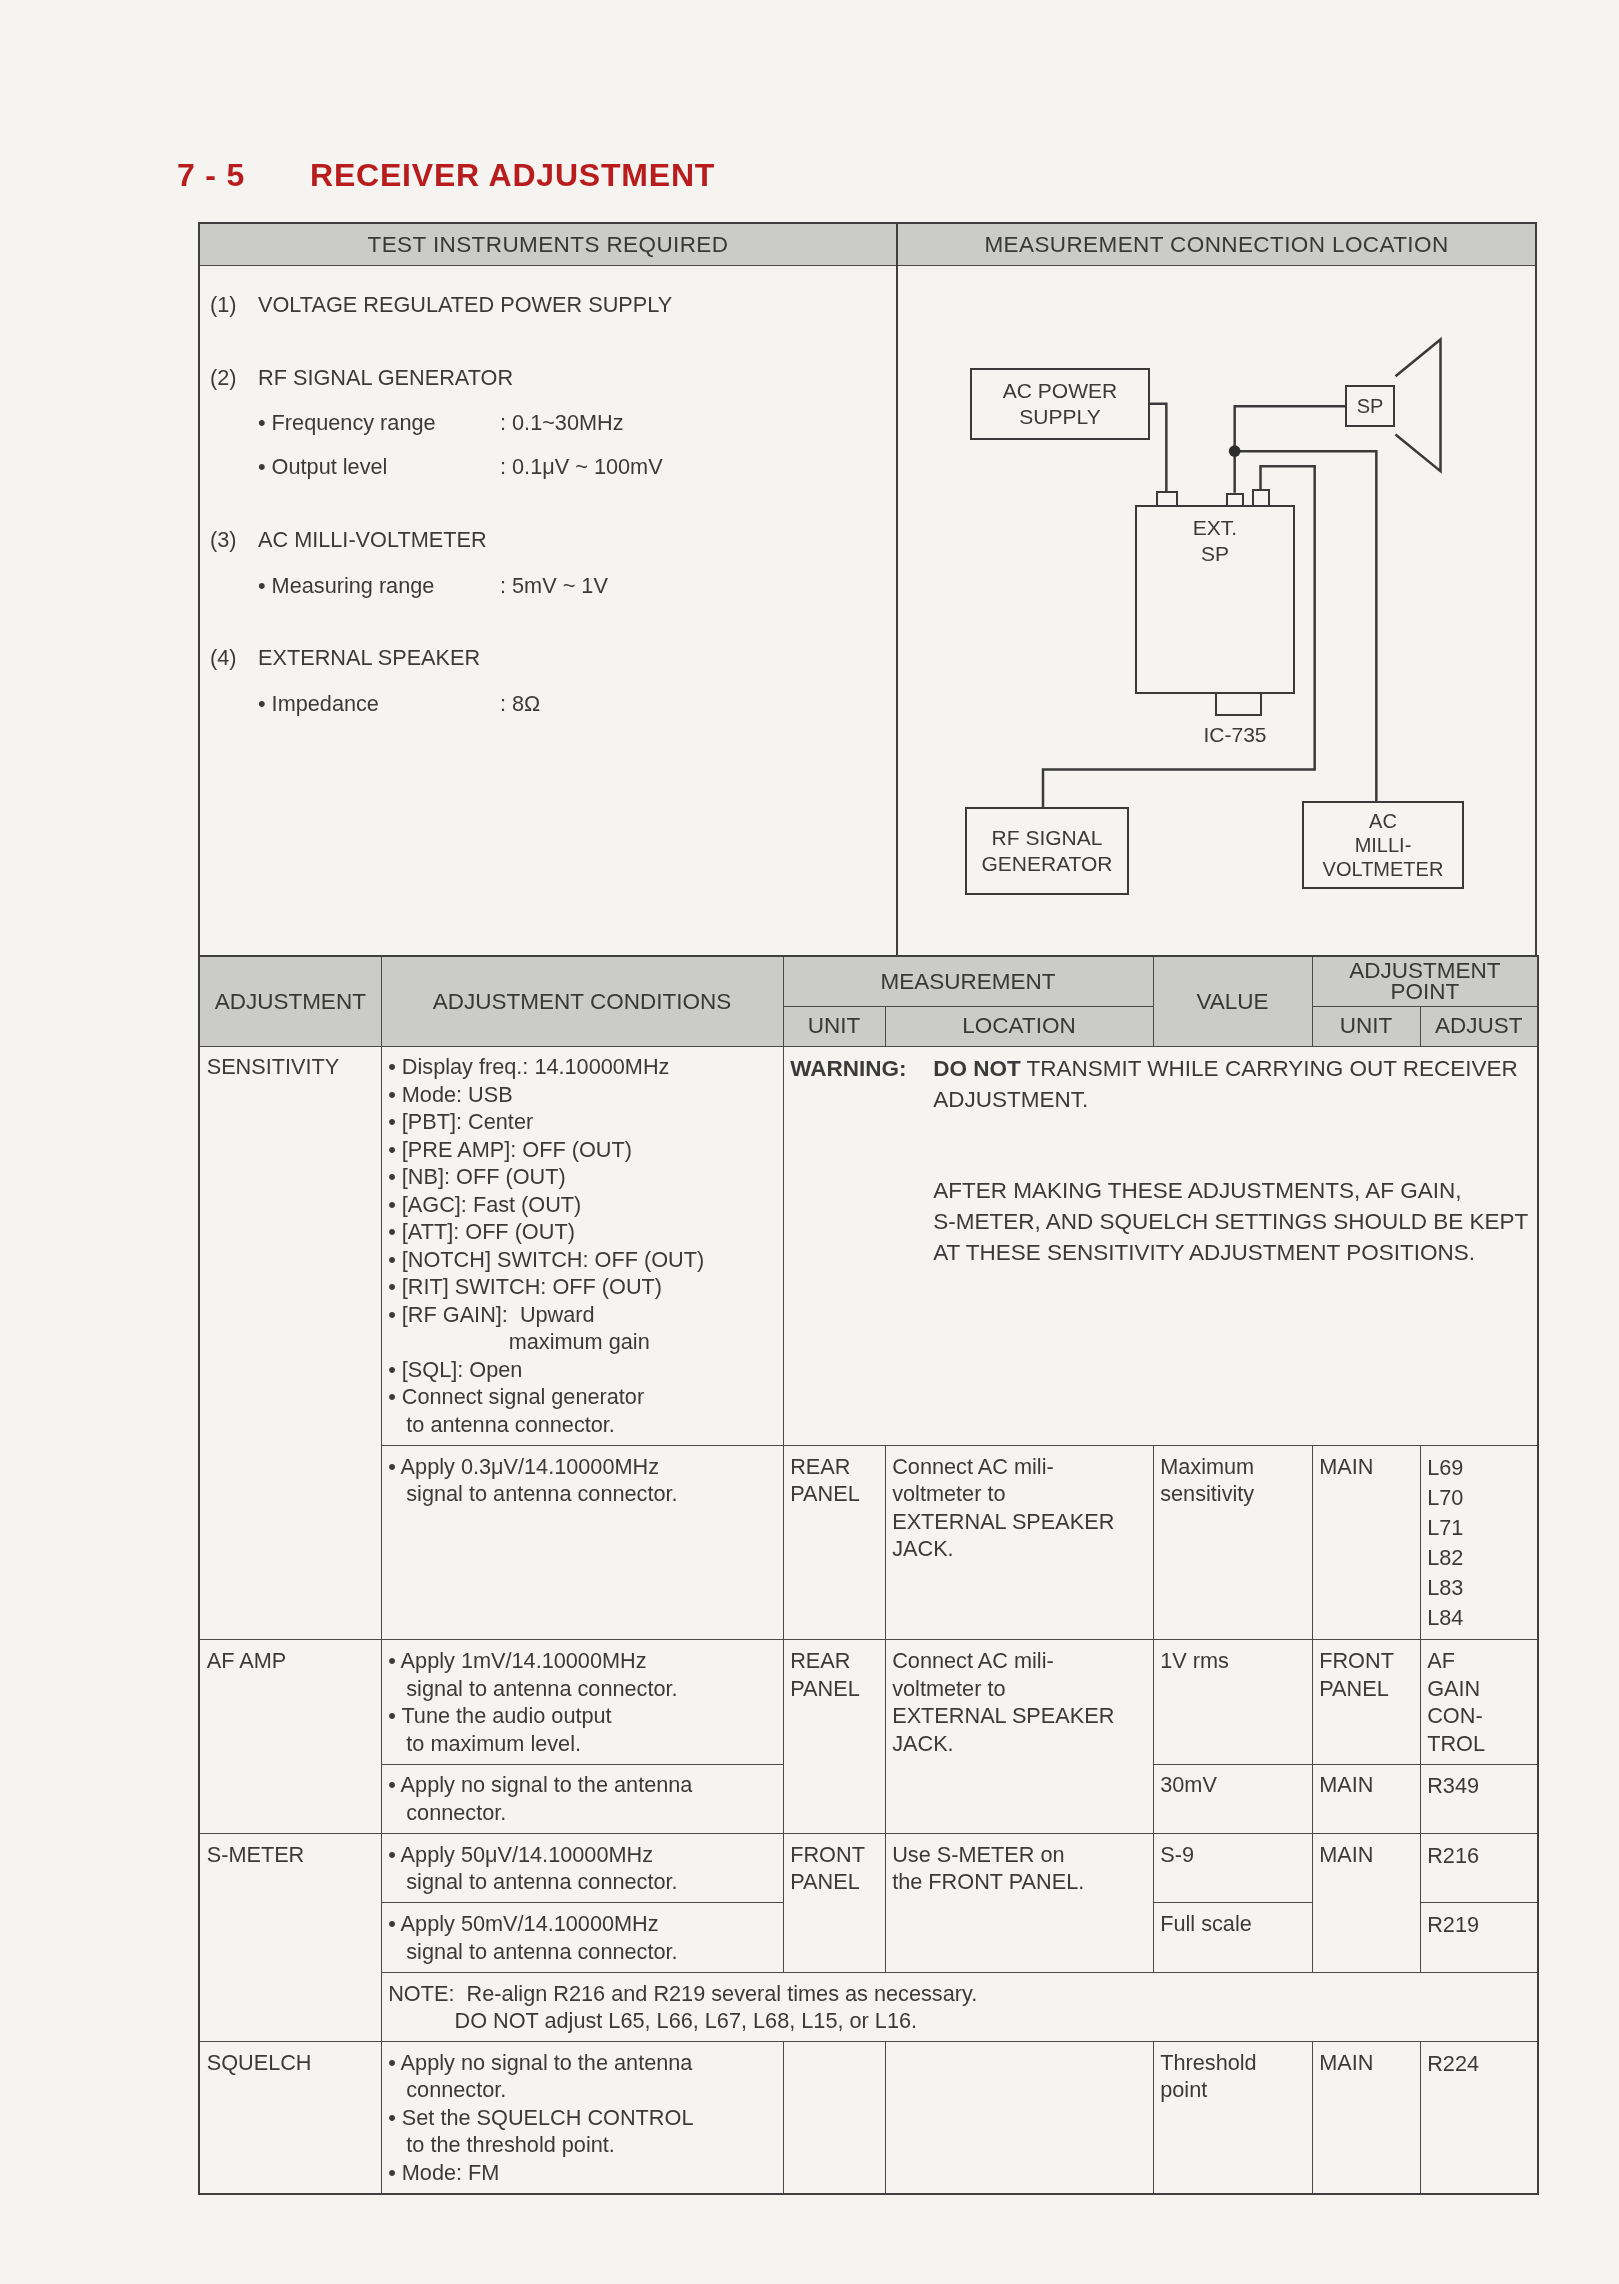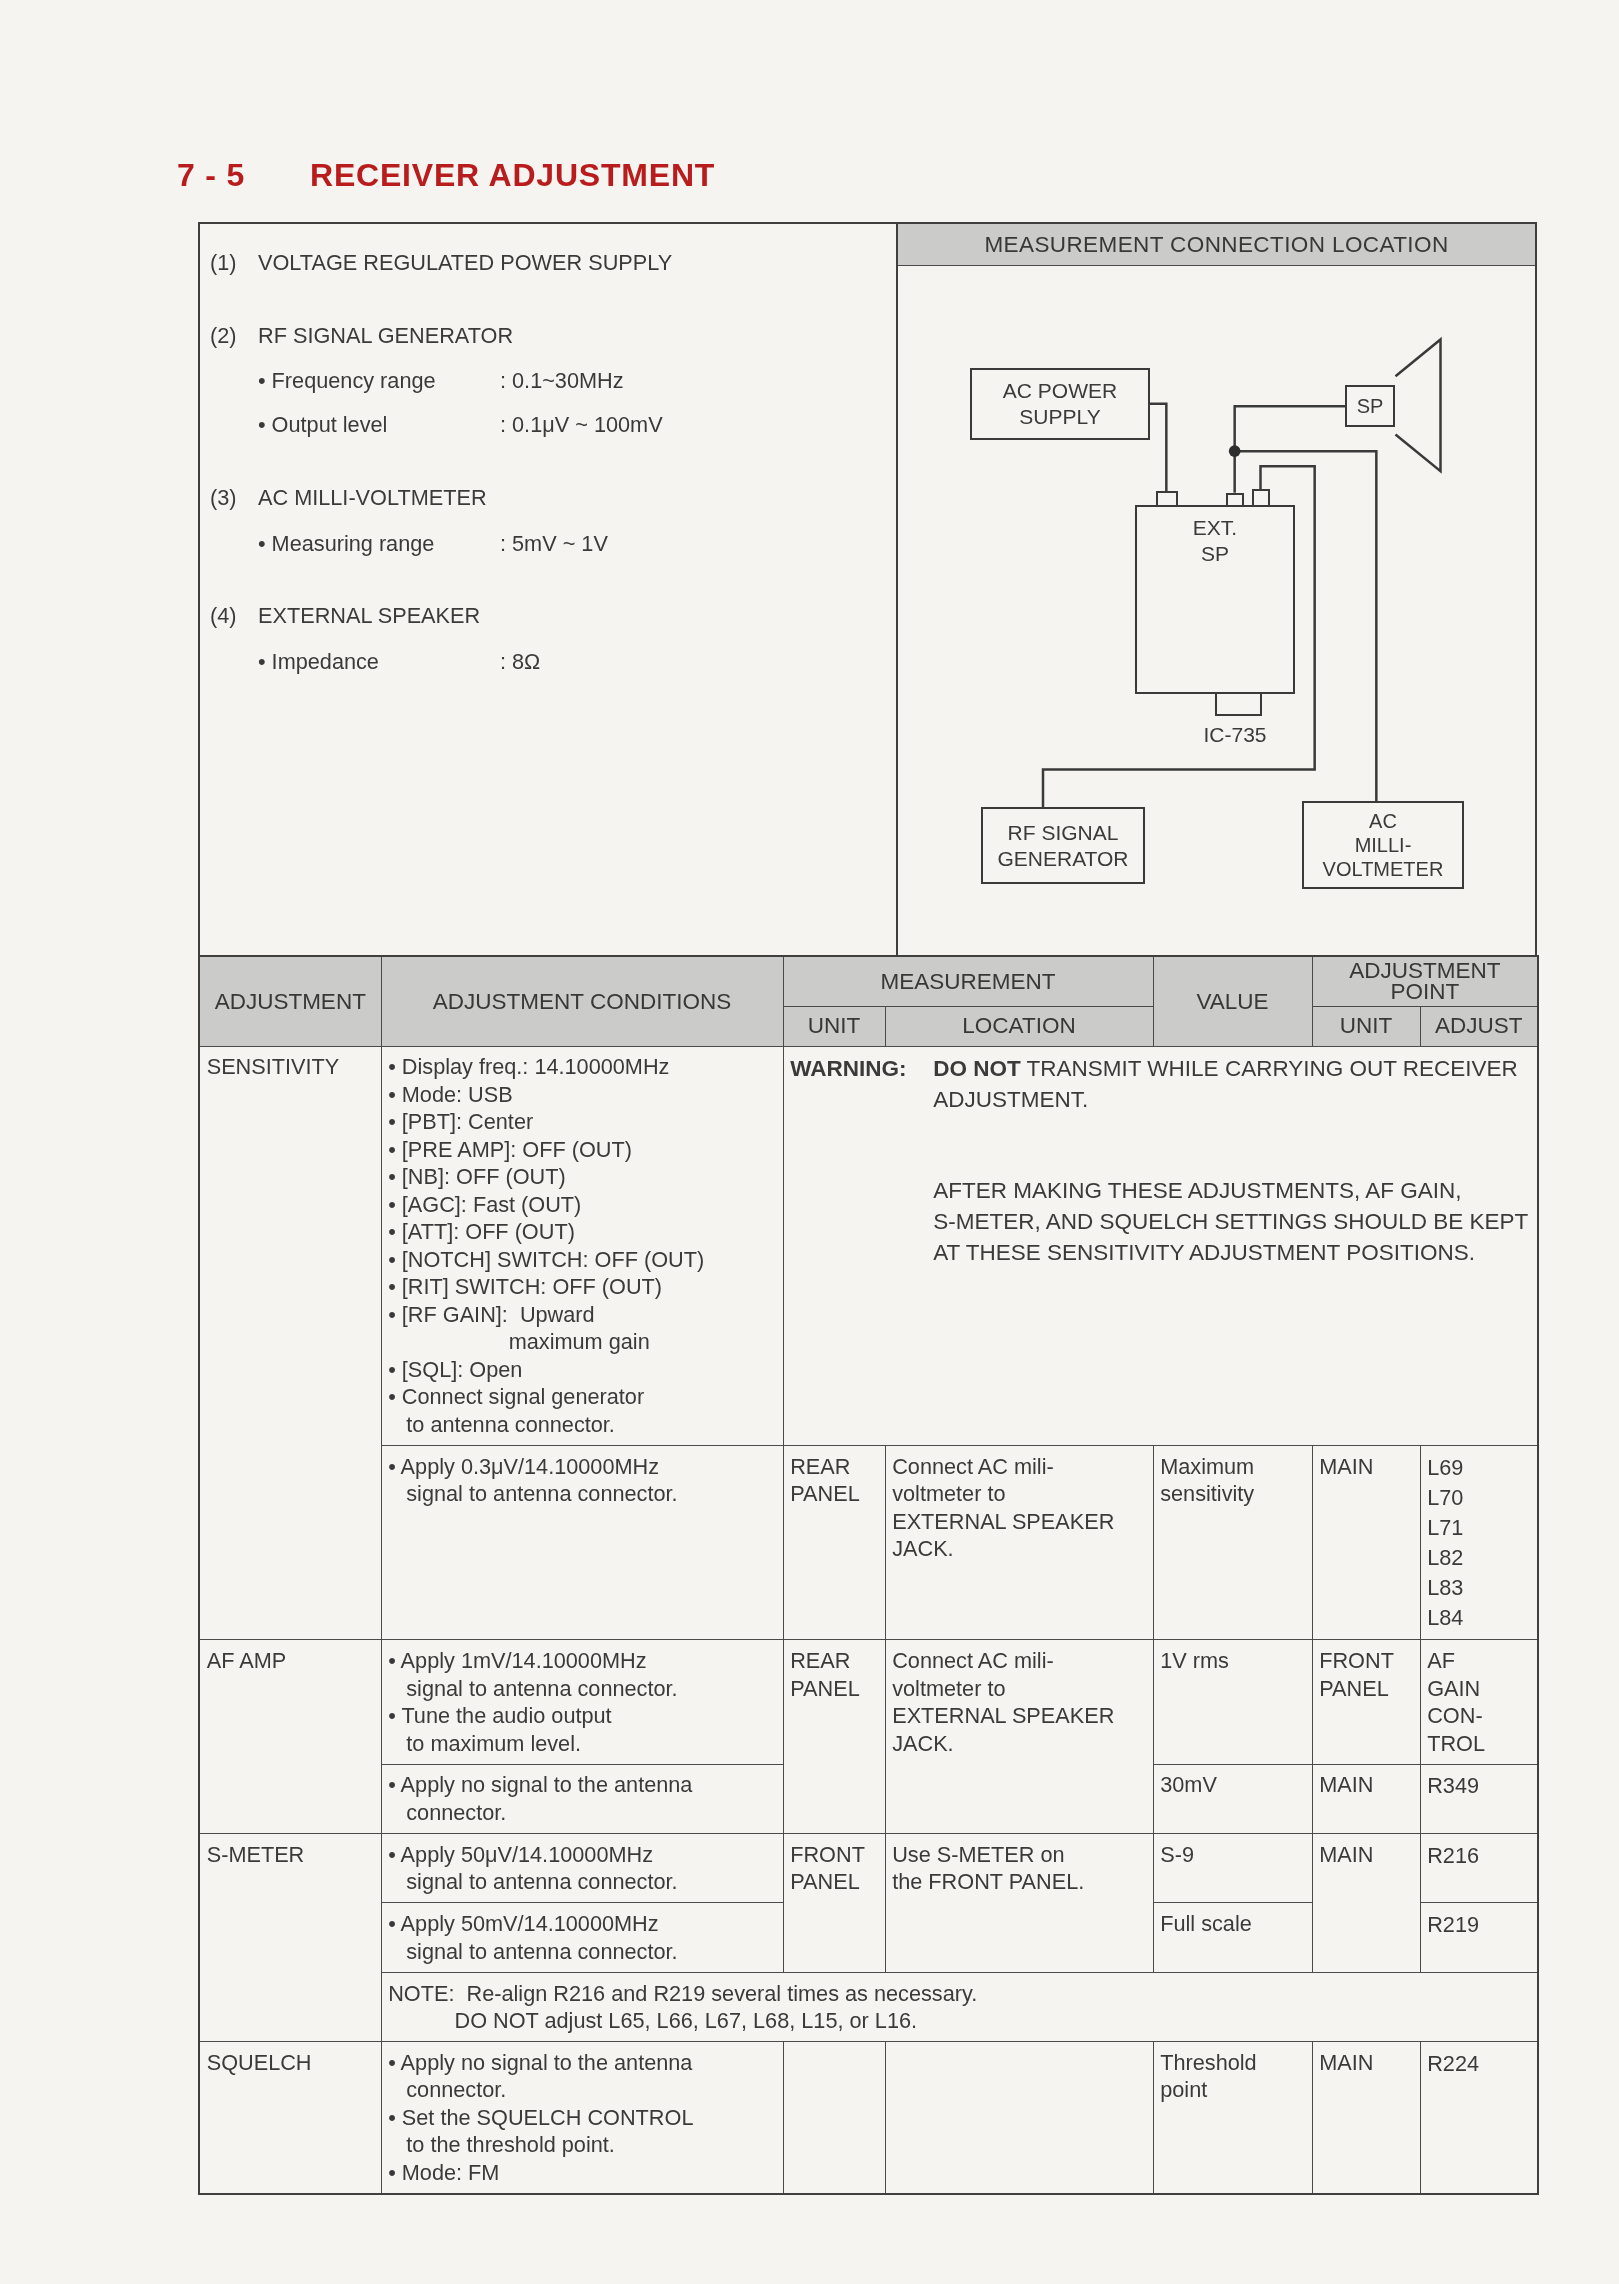--- a/index.html
+++ b/index.html
@@ -97,20 +97,21 @@
 <div class="page">
 
   <div class="title-row">
     <span class="title-num">7 - 5</span>
     <span>RECEIVER ADJUSTMENT</span>
   </div>
 
   <div class="top-table">
 
     <div class="panel panel-left">
+      <div class="panel-header">TEST INSTRUMENTS REQUIRED</div>
       <div class="instruments">
 
         <div class="group">
           <div class="group-title">
             <span class="gnum">(1)</span>
             <span>VOLTAGE REGULATED POWER SUPPLY</span>
           </div>
         </div>
 
         <div class="group">
@@ -179,21 +180,21 @@
         <div class="dconn" style="left:258px;top:225px;width:21.7px;height:16px;"></div>
         <div class="dconn" style="left:328px;top:227px;width:17.5px;height:14px;"></div>
         <div class="dconn" style="left:354px;top:223px;width:17.5px;height:17.5px;"></div>
 
         <div class="dbox" style="left:237px;top:239px;width:160px;height:189px;align-items:flex-start;padding-top:8.3px;">EXT.
 SP</div>
 
         <div class="dtab" style="left:317px;top:428px;width:47px;height:21.7px;"></div>
         <div class="dlabel" style="left:287px;top:457px;width:100px;">IC-735</div>
 
-        <div class="dbox" style="left:83px;top:541px;width:164px;height:77px;">RF SIGNAL
+        <div class="dbox" style="left:67px;top:541px;width:164px;height:88px;">RF SIGNAL
 GENERATOR</div>
 
         <div class="dbox" style="left:404px;top:535px;width:162px;height:88px;font-size:20px;line-height:24px;">AC
 MILLI-
 VOLTMETER</div>
       </div>
     </div>
   </div>
 
   <table class="adj">

